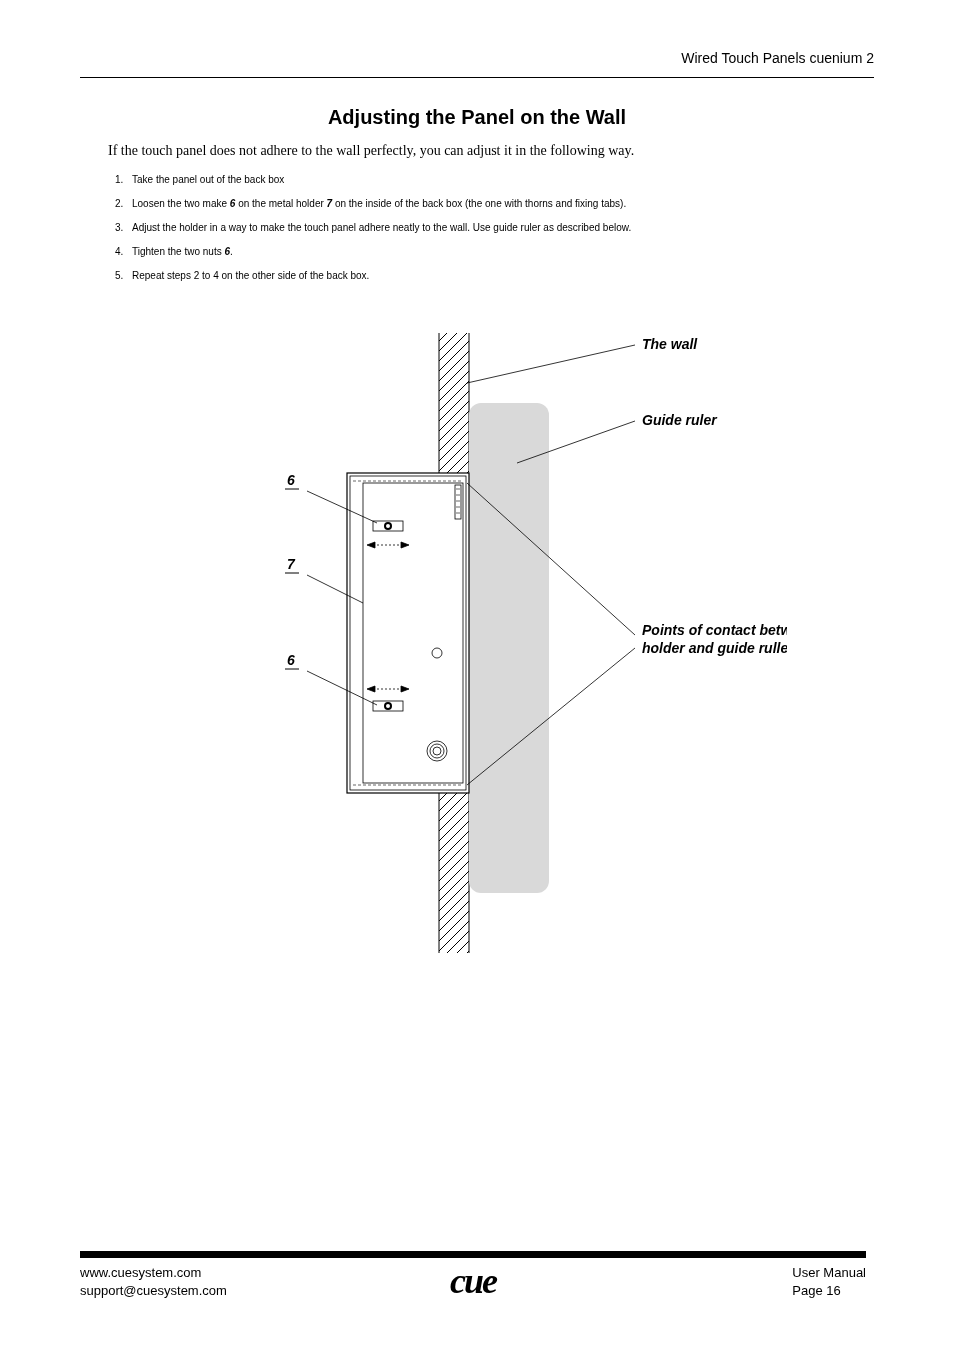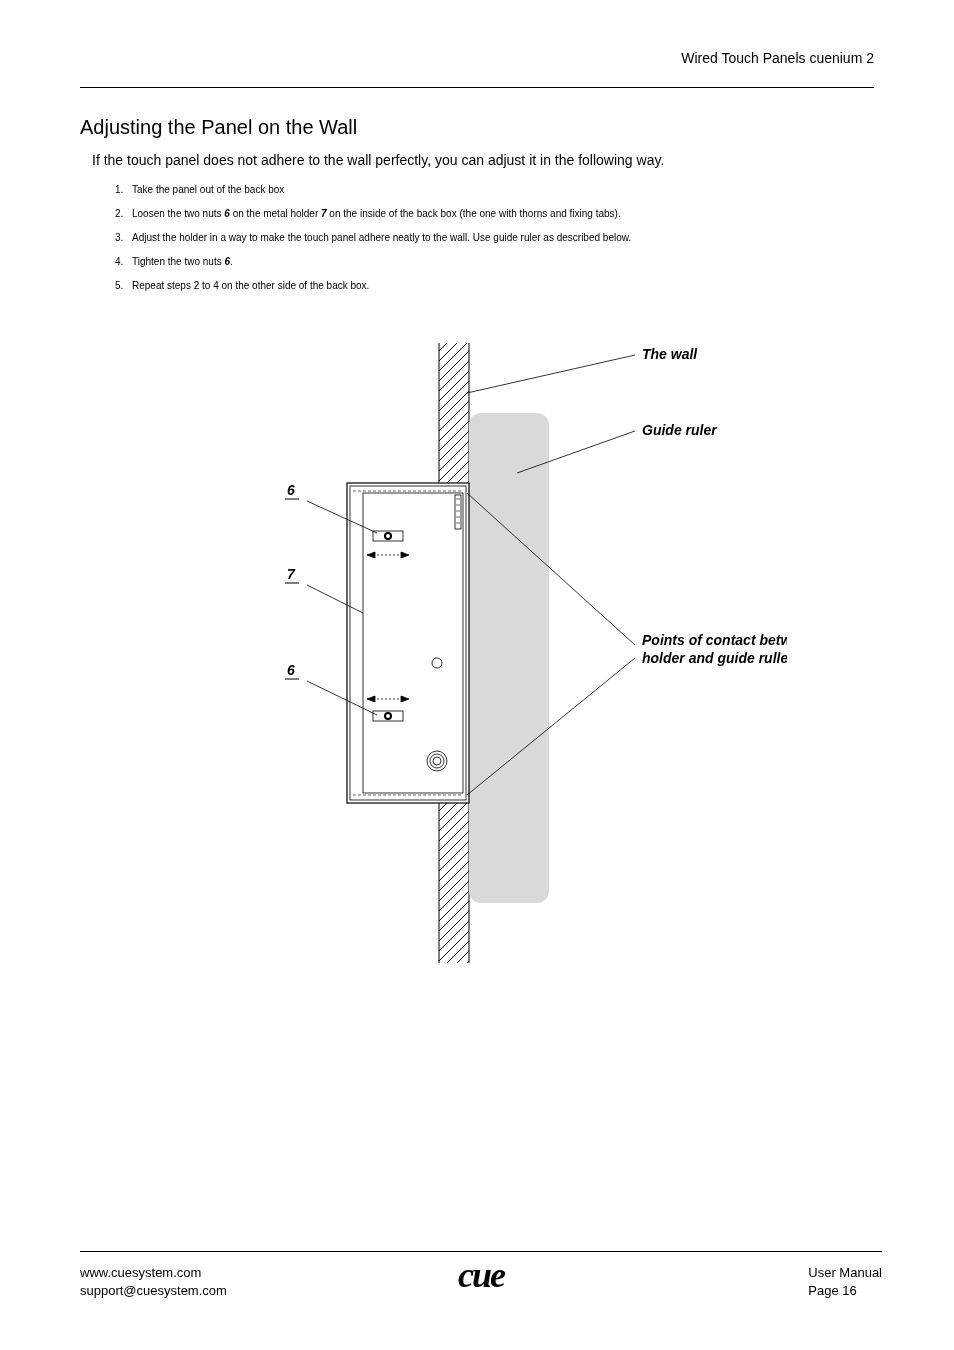--- a/index.html
+++ b/index.html
@@ -10,33 +10,35 @@
     background: #fff;
     width: 954px;
     height: 1350px;
     position: relative;
     padding: 50px 80px 0 80px;
   }
   .header-line {
     border-bottom: 1px solid #000;
     text-align: right;
     font-size: 14px;
-    padding-bottom: 21px;
+    padding-bottom: 11px;
     margin-bottom: 28px;
   }
   h2.section-title {
     font-size: 20px;
-    font-weight: normal;
+    font-weight: bold;
     margin-bottom: 12px;
+    text-align: center;
   }
   .intro {
-    margin-left: 12px;
+    margin-left: 28px;
     margin-bottom: 12px;
     font-size: 14px;
     line-height: 1.4;
+    font-family: Liberation Serif, serif;
   }
   ol.steps {
     margin-left: 46px;
     font-size: 10px;
     line-height: 1.4;
   }
   ol.steps li {
     margin-bottom: 10px;
     padding-left: 6px;
   }
@@ -50,23 +52,23 @@
   .figure-svg {
     position: absolute;
     left: 50%;
     transform: translateX(-50%);
     top: 0;
   }
   .footer {
     position: absolute;
     bottom: 50px;
     left: 80px;
-    right: 72px;
-    border-top: 1px solid #000000;
-    padding-top: 12px;
+    right: 88px;
+    border-top: 7px solid #000000;
+    padding-top: 6px;
     font-size: 13px;
     display: flex;
     justify-content: space-between;
     align-items: flex-start;
   }
   .footer .left { text-align: left; line-height: 1.4; }
   .footer .right { line-height: 1.4; }
   .footer .center {
     position: absolute;
     left: 50%;
@@ -94,21 +96,21 @@
   <span>Wired Touch Panels cuenium 2</span>
 </div>
 
 <h2 class="section-title">Adjusting the Panel on the Wall</h2>
 
 <p class="intro">If the touch panel does not adhere to the wall perfectly, you can adjust it in the following way.</p>
 
 <ol class="steps">
   <li><span>Take the panel out of the back box</span></li>
   <li>
-    <span>Loosen the two nuts </span><span class="bold-i">6</span><span> on the metal holder </span><span class="bold-i">7</span><span> on the inside of the back box (the one with thorns and fixing tabs).</span>
+    <span>Loosen the two make </span><span class="bold-i">6</span><span> on the metal holder </span><span class="bold-i">7</span><span> on the inside of the back box (the one with thorns and fixing tabs).</span>
   </li>
   <li><span>Adjust the holder in a way to make the touch panel adhere neatly to the wall. Use guide ruler as described below.</span></li>
   <li>
     <span>Tighten the two nuts </span><span class="bold-i">6</span><span>.</span>
   </li>
   <li><span>Repeat steps 2 to 4 on the other side of the back box.</span></li>
 </ol>
 
 <div class="figure-area">
   <svg class="figure-svg" width="620" height="620" viewBox="0 0 620 620">

